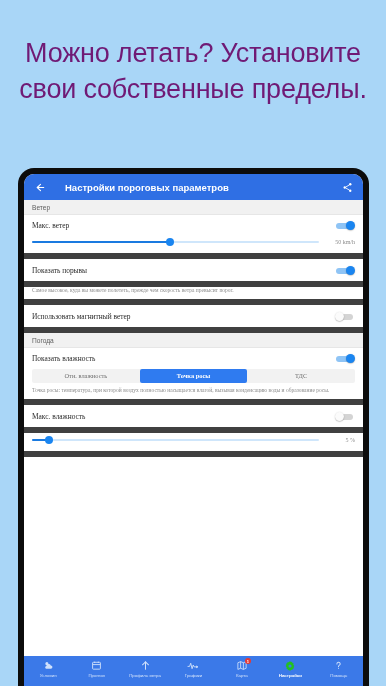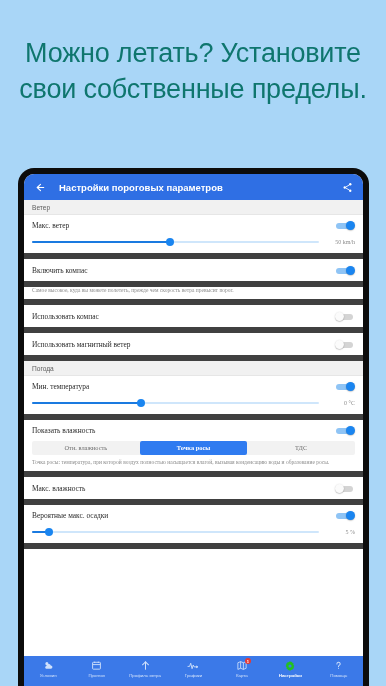--- a/index.html
+++ b/index.html
@@ -8,21 +8,21 @@
     background: #a9d6f7;
     font-family: "Liberation Sans", "DejaVu Sans", sans-serif;
     overflow: hidden;
   }
   #root { position: relative; width: 386px; height: 686px; }
 
   
   .promo {
     position: absolute; top: 36px; left: 0; width: 386px;
     text-align: center;
-    color: #0f766e;
+    color: #701a75;
     font-size: 27px;
     line-height: 1.33;
     font-weight: 400;
     letter-spacing: -0.2px;
     padding: 0 8px;
   }
 
   
   .phone {
     position: absolute;
@@ -49,21 +49,21 @@
     flex: 0 0 26px;
     display: flex; align-items: center;
     padding: 0 8px;
     color: #fff;
   }
   .appbar .back { width: 16px; height: 16px; display: flex; align-items: center; justify-content: center; }
   .appbar .title {
     flex: 1;
     font-size: 9.5px;
     font-weight: 700;
-    margin-left: 11px;
+    margin-left: 17px;
     color: #ffffff;
     white-space: nowrap;
   }
   .appbar .share { width: 16px; height: 16px; display: flex; align-items: center; justify-content: center; }
 
   
   .body {
     flex: 1 1 auto;
     background: #fff;
     overflow: hidden;
@@ -253,72 +253,46 @@
               <i class="rail"></i>
                 <i class="fill" style="width:48%"></i>
                 <i class="thumb" style="left:48%"></i>
             </span>
             <span class="slider-val">50 km/h</span>
           </div>
         </div>
 
         <div class="row">
           <div class="row-top" style="min-height:22px">
-            <span class="row-label">Включить компас</span>
+            <span class="row-label">Показать порывы</span>
             <span class="toggle on">
                 <i class="track"></i>
                 <i class="knob"></i>
               </span>
           </div>
         </div>
 
 
         <div class="row">
           <div class="helper">Самое высокое, куда вы можете полететь, прежде чем скорость ветра превысит порог.</div>
         </div>
 
-        <div class="row">
-          <div class="row-top" style="min-height:22px">
-            <span class="row-label">Использовать компас</span>
-            <span class="toggle off">
-                <i class="track"></i>
-                <i class="knob"></i>
-              </span>
-          </div>
-        </div>
 
         <div class="row">
           <div class="row-top" style="min-height:22px">
             <span class="row-label">Использовать магнитный ветер</span>
             <span class="toggle off">
                 <i class="track"></i>
                 <i class="knob"></i>
               </span>
           </div>
         </div>
 
         <div class="section-head">Погода</div>
 
-        <div class="row">
-          <div class="row-top">
-            <span class="row-label">Мин. температура</span>
-            <span class="toggle on">
-                <i class="track"></i>
-                <i class="knob"></i>
-              </span>
-          </div>
-          <div class="slider-row">
-            <span class="slider">
-              <i class="rail"></i>
-                <i class="fill" style="width:38%"></i>
-                <i class="thumb" style="left:38%"></i>
-            </span>
-            <span class="slider-val">0 °C</span>
-          </div>
-        </div>
 
 
 
         <div class="row">
           <div class="row-top">
             <span class="row-label">Показать влажность</span>
             <span class="toggle on">
                 <i class="track"></i>
                 <i class="knob"></i>
               </span>
@@ -335,27 +309,20 @@
           <div class="row-top" style="min-height:22px">
             <span class="row-label">Макс. влажность</span>
             <span class="toggle off">
                 <i class="track"></i>
                 <i class="knob"></i>
               </span>
           </div>
         </div>
 
         <div class="row">
-          <div class="row-top">
-            <span class="row-label">Вероятные макс. осадки</span>
-            <span class="toggle on">
-                <i class="track"></i>
-                <i class="knob"></i>
-              </span>
-          </div>
           <div class="slider-row">
             <span class="slider">
               <i class="rail"></i>
                 <i class="fill" style="width:6%"></i>
                 <i class="thumb" style="left:6%"></i>
             </span>
             <span class="slider-val">5 %</span>
           </div>
         </div>
 

